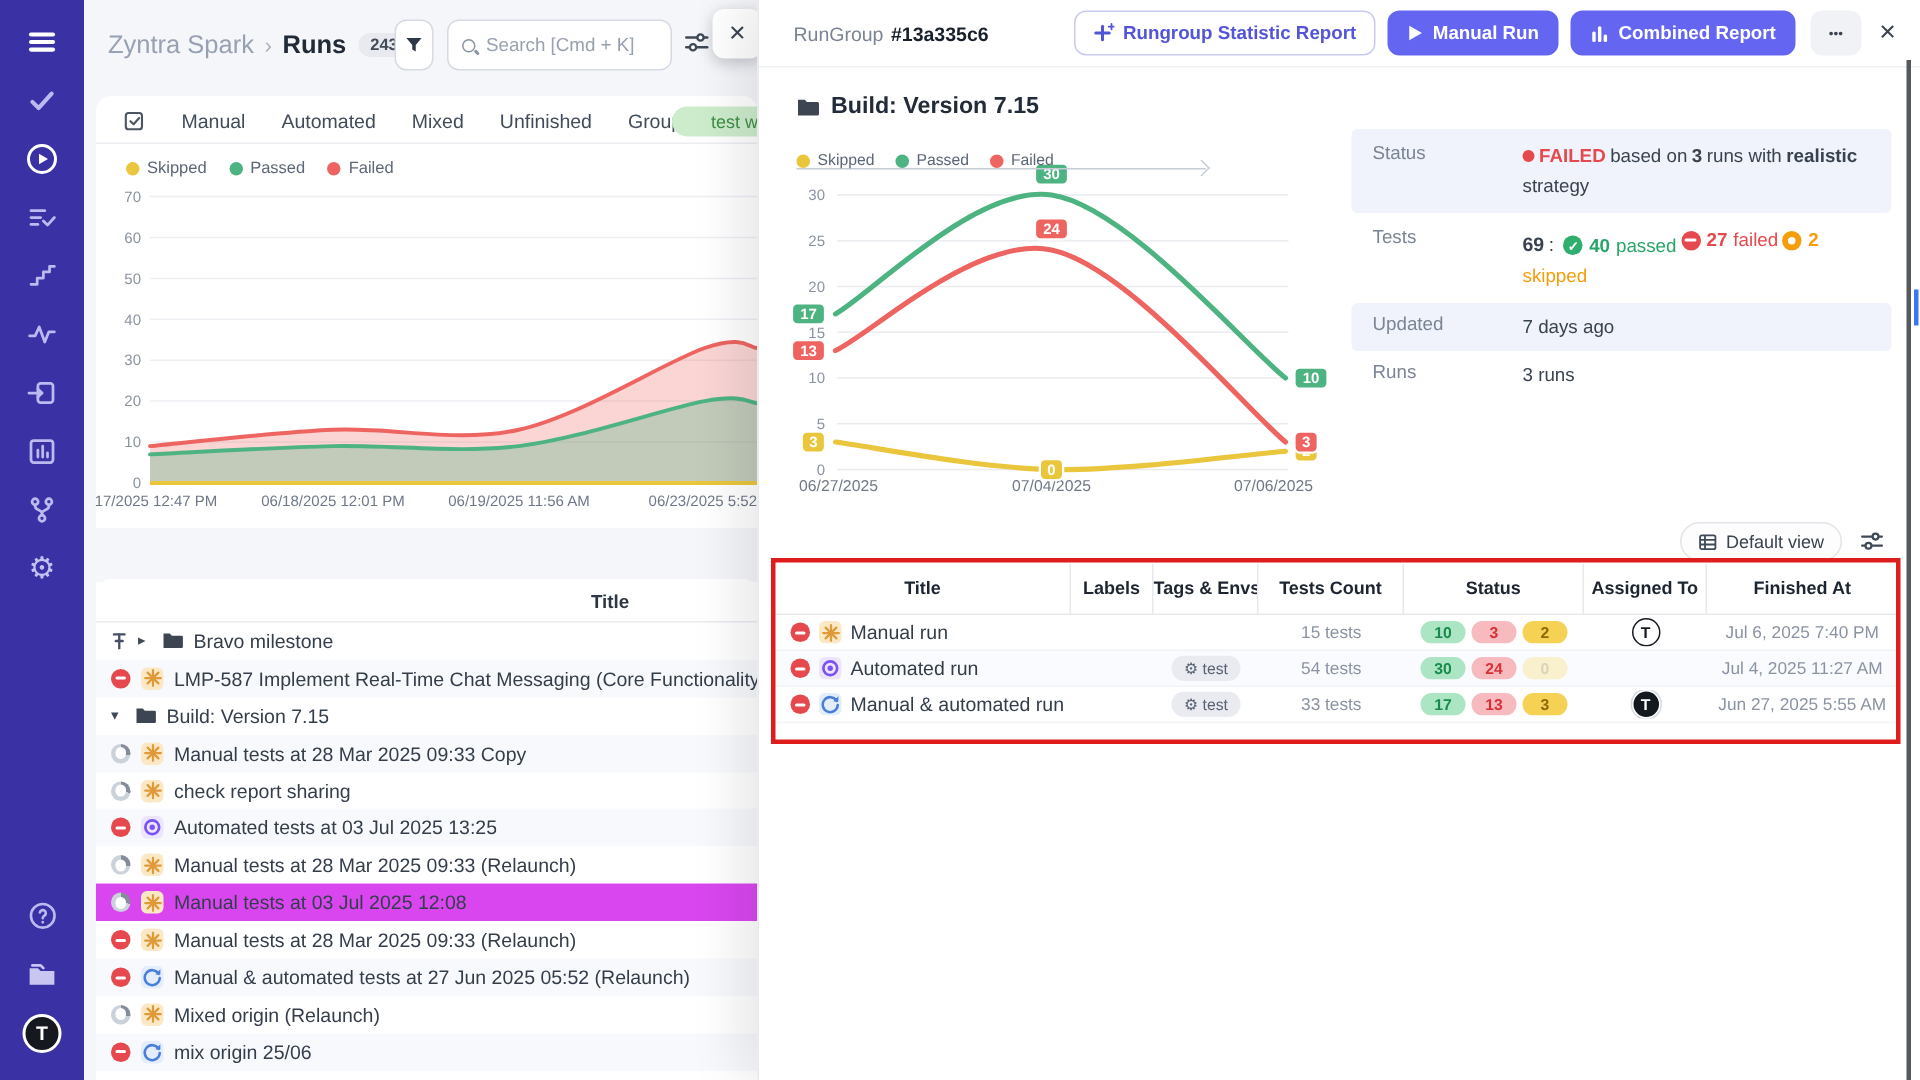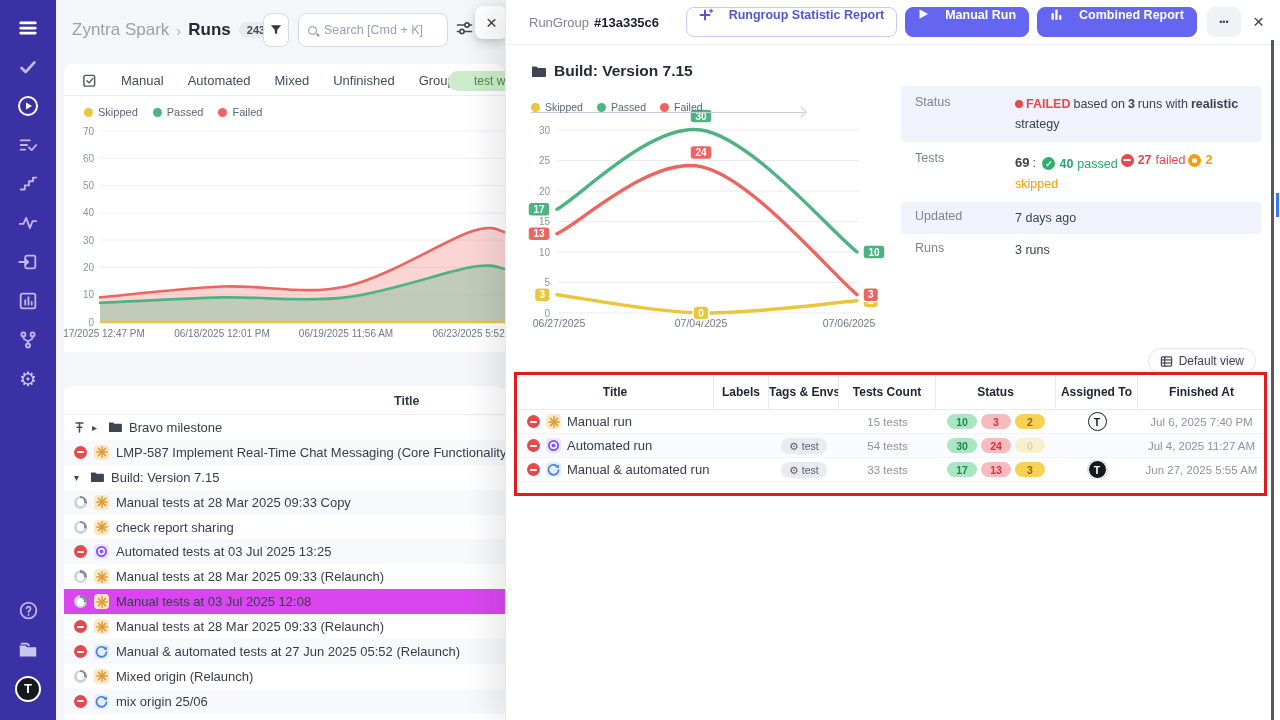--- a/index.html
+++ b/index.html
@@ -65,21 +65,21 @@
   .ok-ic { width:13px; height:13px; border-radius:50%; background:#2fae6d; color:#fff; font-size:9px; font-weight:bold; display:inline-flex; align-items:center; justify-content:center; flex:none; }
   .skip-ic { width:13px; height:13px; border-radius:50%; background:#f59e0b; position:relative; flex:none; }
   .skip-ic::after { content:""; position:absolute; inset:4px; background:#fff; border-radius:50%; }
 
   
   .drawer { position:fixed; left:505px; top:0; width:775px; height:720px; background:#fff; border-left:1px solid #e6e8ec; box-shadow:-12px 0 32px rgba(16,24,40,.10); z-index:60; }
   .drawer-head { height:45px; border-bottom:1px solid #eef0f4; display:flex; align-items:center; padding:0 16px 0 23px; }
   .rg-label { font-size:13px; color:#7b8494; margin-right:5px; }
   .rg-id { font-size:13px; font-weight:bold; color:#18202b; }
   .head-btns { margin-left:auto; display:flex; gap:8px; align-items:center; }
-  .hbtn { height:30px; border-radius:8px; font-size:12.5px; font-weight:bold; display:inline-flex; gap:16px; padding:0 12px; cursor:pointer; font-family:inherit; white-space:nowrap; }
+  .hbtn { height:30px; border-radius:8px; font-size:12.5px; font-weight:bold; display:inline-flex; align-items:center; gap:6px; padding:0 12px; cursor:pointer; font-family:inherit; white-space:nowrap; }
   .hbtn.outline { background:#fff; border:1px solid #c9caf3; color:#5355d8; }
   .hbtn.filled { background:#6466f1; border:1px solid #6466f1; color:#fff; }
   .more-btn { width:34px; height:30px; background:#f1f2f6; border:none; border-radius:8px; font-size:9px; letter-spacing:0; color:#39424f; margin-left:10px; cursor:pointer; }
   .drawer-close { background:none; border:none; font-size:19px; color:#39424f; margin-left:12px; cursor:pointer; }
   .drawer-title { display:flex; align-items:center; gap:8px; margin:17px 0 0 25px; font-size:15.5px; font-weight:bold; color:#222b38; }
 
   .drawer-legend { position:absolute; left:25px; top:101px; display:flex; gap:14px; z-index:2; }
   .drawer-legend .lg-item { font-size:10.5px; }
   .legend-arrow { position:absolute; left:25px; top:112px; width:273px; border-top:1.5px solid #c6ccd5; z-index:1; }
   .legend-arrow::after { content:""; position:absolute; right:-1px; top:-5px; width:7px; height:7px; border-top:1.5px solid #c6ccd5; border-right:1.5px solid #c6ccd5; transform:rotate(45deg); }
@@ -92,21 +92,21 @@
   .ilabel { width:100px; flex:none; color:#7b8494; padding-top:1px; }
   .ivalue { flex:1; color:#39424f; line-height:1.6; }
   .ivalue > span, .ivalue > b { margin-right:3px; }
   .red-txt { color:#e5484d; }
   .grn-txt { color:#27a567; }
   .org-txt { color:#f59e0b; }
   .dot-failed { display:inline-block; width:8px; height:8px; border-radius:50%; background:#e5484d; margin-right:2px; }
   .blocked { display:block; }
   .tgrp { display:inline-flex; align-items:center; gap:4px; margin-right:13px; }
 
-  .dtoolbar { position:absolute; right:24px; top:348px; display:flex; gap:12px;flex-direction:column; }
+  .dtoolbar { position:absolute; right:24px; top:348px; display:flex; gap:12px; }
   .dv-btn { height:26px; border:1px solid #e2e4ea; background:#fdfdfe; border-radius:14px; display:inline-flex; align-items:center; gap:6px; padding:0 11px; font-size:12px; color:#39424f; font-family:inherit; cursor:pointer; }
   .icon-btn { background:none; border:none; cursor:pointer; display:flex; align-items:center; }
 
   .rg-table { position:absolute; left:11px; top:376px; width:748px; background:#fff; }
   .tbl-head { display:grid; grid-template-columns:197px 55px 70px 97px 120px 82px 1fr; border-bottom:1px solid #e7e9ed; }
   .th { font-size:12px; font-weight:bold; color:#1c2530; text-align:center; line-height:33px; border-right:1px solid #e7e9ed; overflow:hidden; white-space:nowrap; }
   .th:last-child { border-right:none; }
   .trow { display:grid; grid-template-columns:197px 55px 70px 97px 120px 82px 1fr; height:24px; align-items:center; border-bottom:1px solid #f1f3f6; cursor:pointer; }
   .trow.alt { background:#fafbfe; }
   .tc { font-size:11.5px; color:#8a93a2; text-align:center; overflow:hidden; white-space:nowrap; }

